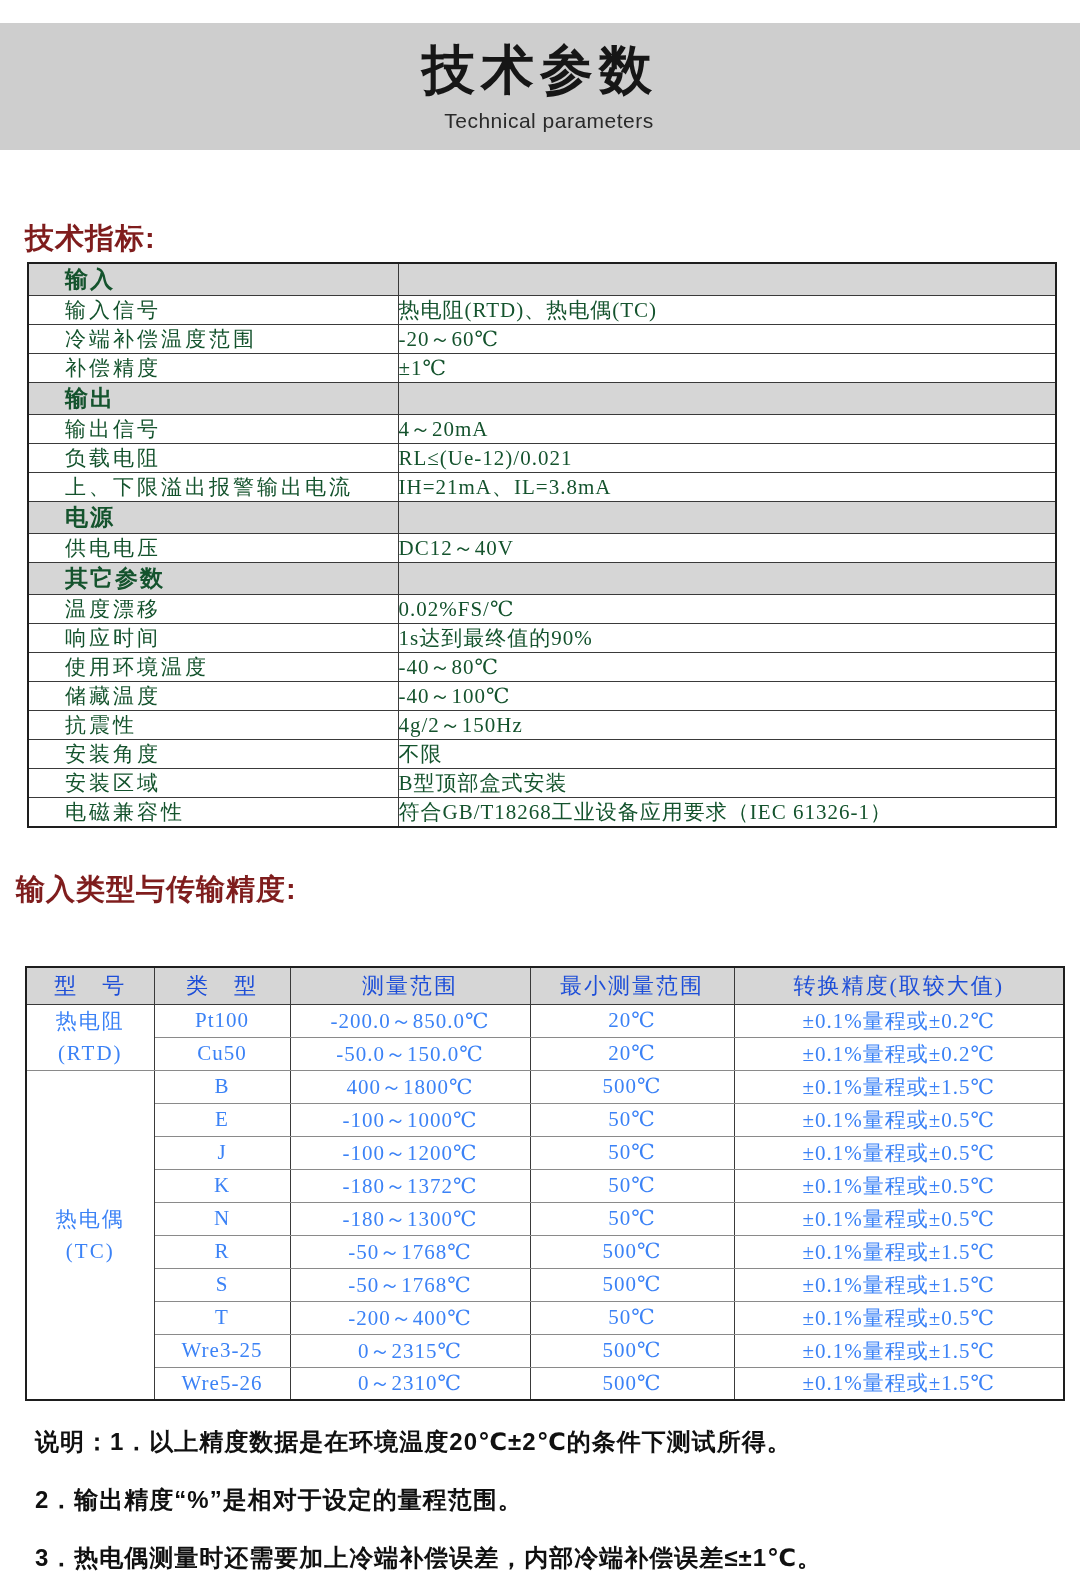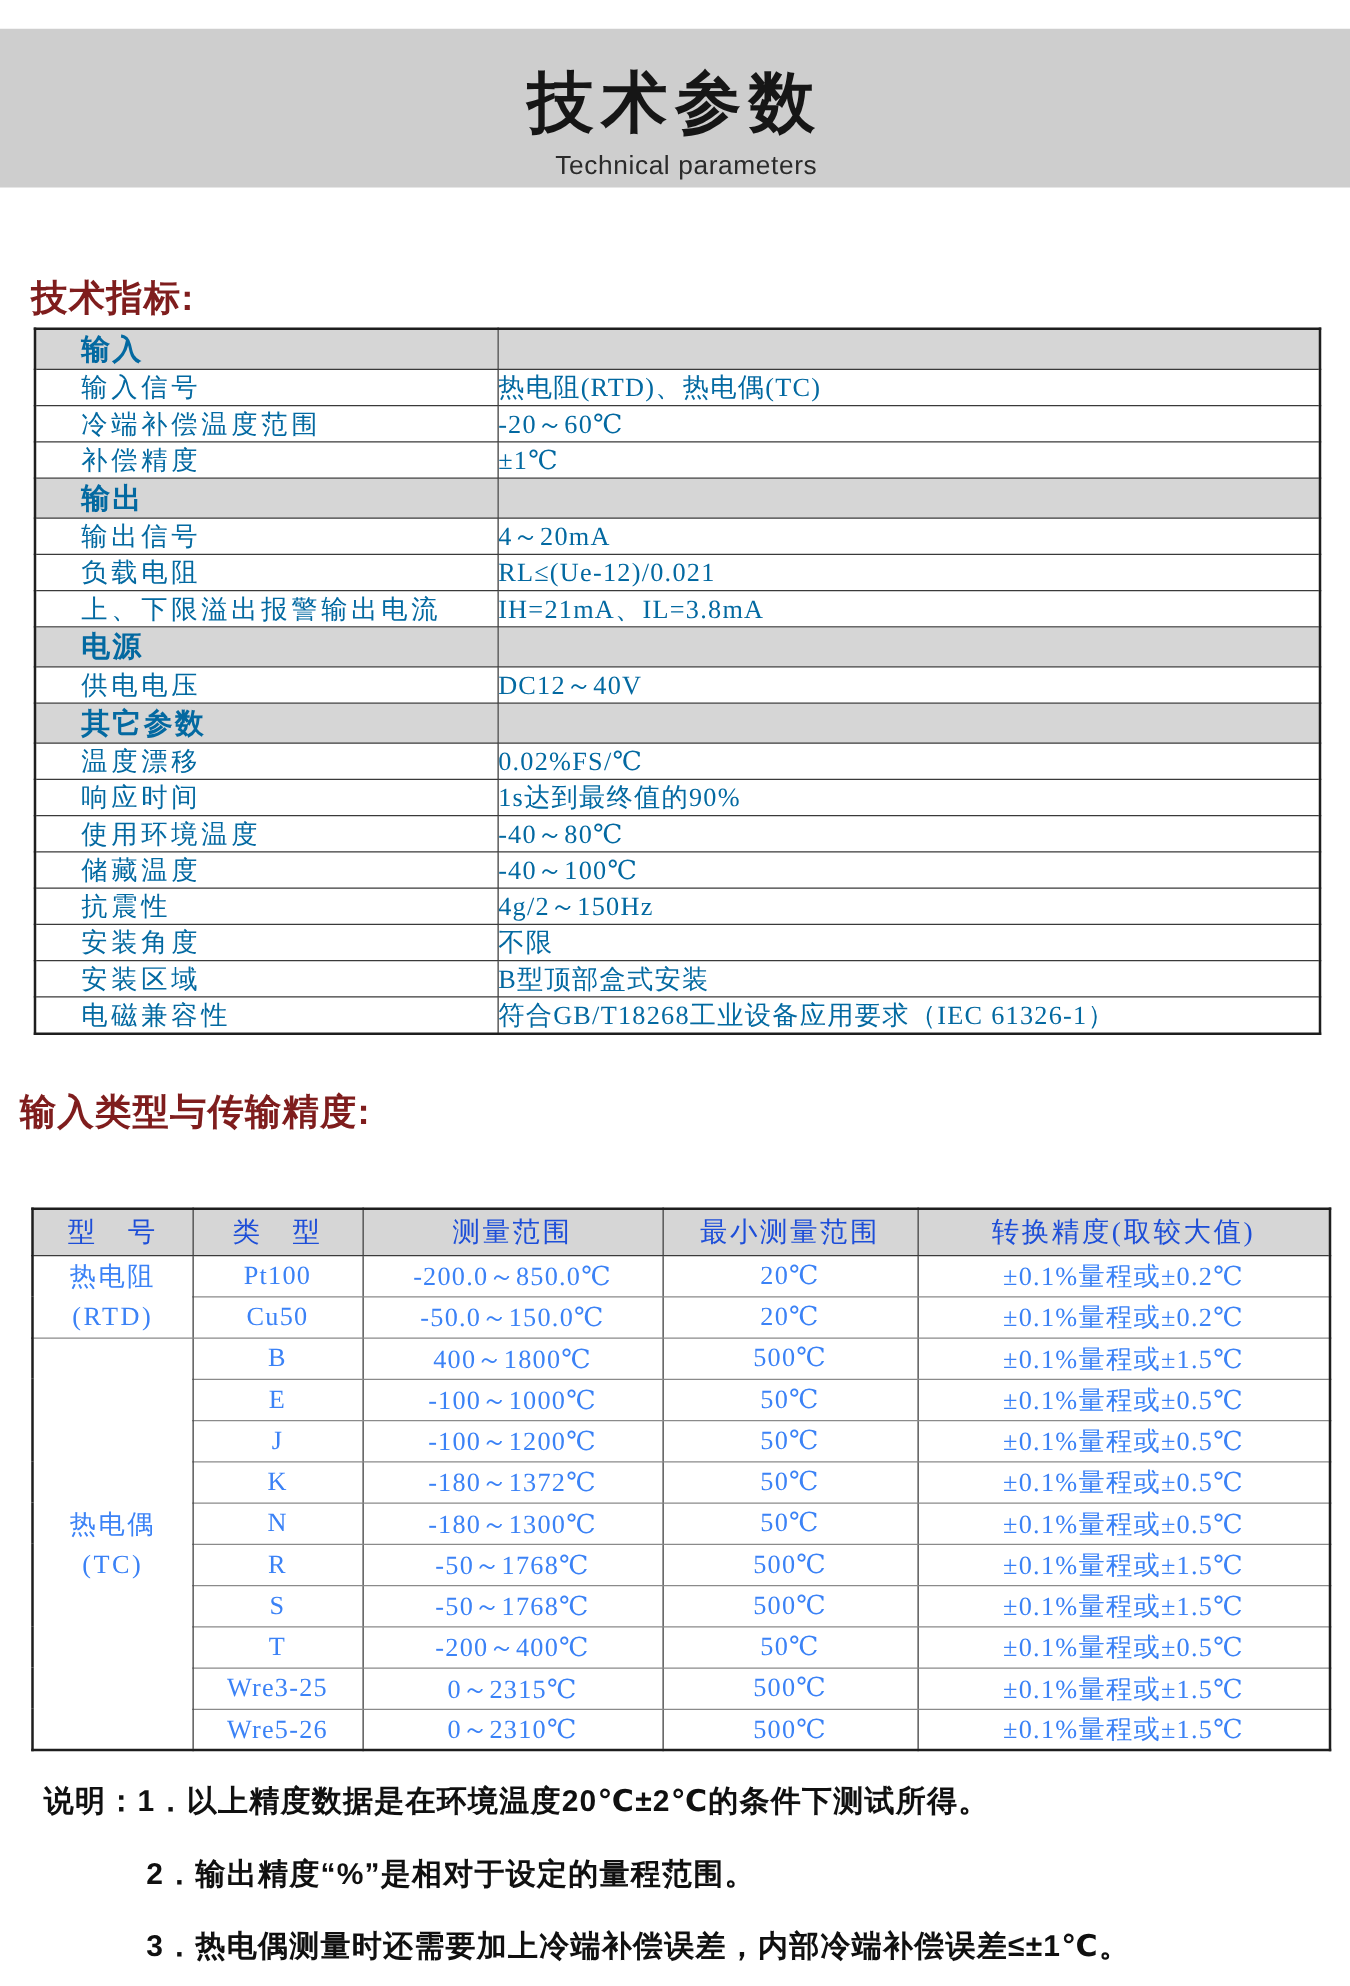--- a/index.html
+++ b/index.html
@@ -9,21 +9,21 @@
     background:#ffffff; overflow:hidden;
     font-family:"Liberation Serif","DejaVu Serif",serif;
     color:#131313;
   }
   
   .band {
     position:absolute; left:0; top:23px; width:1080px; height:127px;
     background:var(--band-color,#cecece); text-align:center;
   }
   .band .title {
-    padding-top:24px;
+    padding-top:12px;
     font-family:Liberation Serif, serif;
     font-weight:800; font-size:53px; letter-spacing:6px; color:#161616;text-align:center;
   }
   .band .subtitle {
     margin-top:2px;
     font-family:"Liberation Sans","DejaVu Sans",sans-serif;
     font-weight:400; font-size:21px; letter-spacing:0.5px; color:#2a2a2a;margin-left:18px;
   }
   
   .h-specs, .h-acc {
@@ -34,21 +34,21 @@
   .h-specs { left:25px; top:219px; }
   .h-acc   { left:16px; top:870px; }
   
   table { border-collapse:collapse; table-layout:fixed; }
   .t1 {
     position:absolute; left:27px; top:262px; width:1030px;
     border:2.5px solid #1e1e1e;
   }
   .t1 td {
     border:1.5px solid #3a3a3a;
-    height:29px; font-size:21px; color:#0369a1;
+    height:29px; font-size:21px; color:#14532d;
     vertical-align:middle; overflow:hidden; white-space:nowrap;
   }
   .t1 td.label { padding-left:36px; letter-spacing:3px; }
   .t1 td.value { letter-spacing:1px; }
   .t1 tr.section td {
     background:var(--section-row-color,#d6d6d6);
     font-family:"Liberation Sans","DejaVu Sans",sans-serif;
     font-weight:700; font-size:23px; letter-spacing:2px; height:31px;
   }
   
@@ -69,21 +69,21 @@
     color:#3b82f6; vertical-align:middle; white-space:nowrap;
   }
   .t2 td.model-cell { letter-spacing:2px; line-height:32px; border-top:1.5px solid #3a3a3a; }
   
   .notes {
     position:absolute; left:35px; top:1426px; width:1020px;
     font-family:"Liberation Sans","DejaVu Sans",sans-serif;
     font-weight:700; font-size:24px; letter-spacing:1px; color:#101010;
   }
   .note { line-height:32px; margin-bottom:26px; white-space:nowrap; }
-  .note.ind { margin-left:82px; }
+  .note.ind { }
 </style>
 </head>
 <body>
 
 <div class="page" style="--band-color: #cecece; --section-row-color: #d6d6d6; --header-row-color: #d6d6d6;">
 
   <div class="band">
     <div class="title">技术参数</div>
     <div class="subtitle">Technical parameters</div>
   </div>

